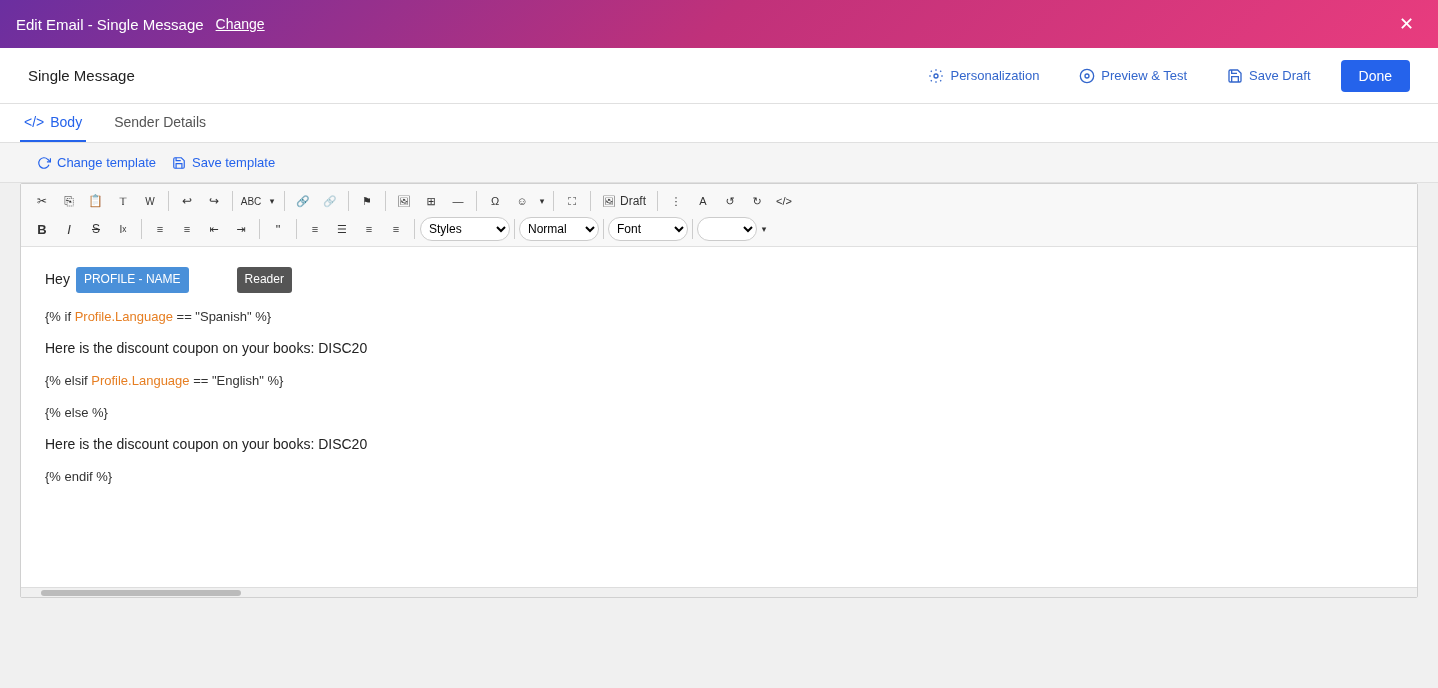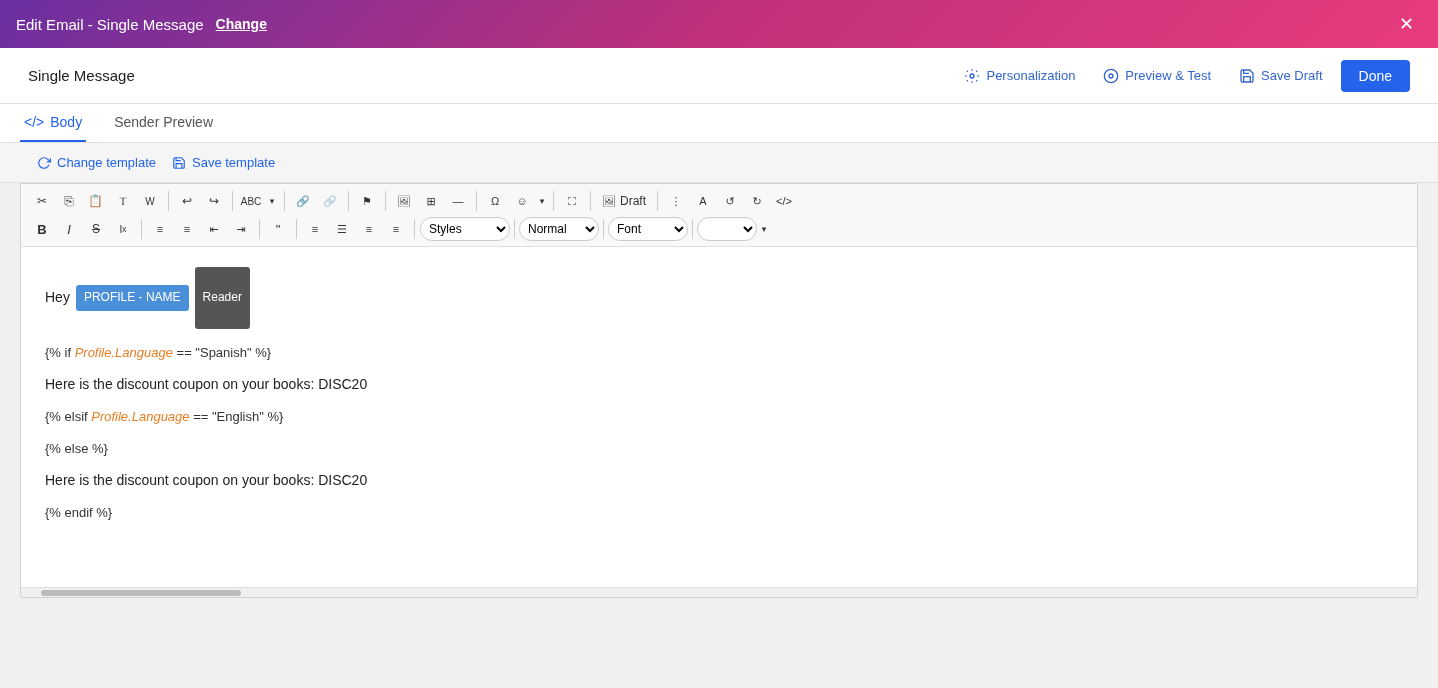--- a/index.html
+++ b/index.html
@@ -24,21 +24,20 @@
     .top-header-title {
       font-size: 15px;
       font-weight: 500;
       color: white;
     }
     .top-header-change {
       font-size: 14px;
       color: white;
       text-decoration: underline;
       cursor: pointer;
-      font-weight: bold;
     }
     .top-header-close {
       font-size: 18px;
       color: white;
       cursor: pointer;
       background: none;
       border: none;
       padding: 4px 8px;
     }
 
@@ -53,21 +52,21 @@
       border-bottom: 1px solid #e0e0e0;
     }
     .second-header-title {
       font-size: 15px;
       font-weight: 500;
       color: #222;
     }
     .second-header-actions {
       display: flex;
       align-items: center;
-      gap: 8px;
+      gap: 20px;
     }
     .header-btn {
       display: flex;
       align-items: center;
       gap: 6px;
       background: none;
       border: none;
       color: #3366cc;
       font-size: 13px;
       cursor: pointer;
@@ -217,26 +216,27 @@
       background: #4a90d9;
       color: white;
       padding: 2px 8px;
       border-radius: 3px;
       font-size: 12px;
       font-weight: 500;
     }
     .reader-tag {
       background: #555;
       color: white;
-      padding: 20px 8px;
+      padding: 2px 8px;
       border-radius: 3px;
       font-size: 12px;
+      margin-left: 42px;
     }
     .liquid-keyword { color: #333; }
-    .liquid-var { color: #e67e22; font-style: italic; }
+    .liquid-var { color: #e67e22; }
 
     .editor-line {
       margin-bottom: 8px;
     }
     .editor-line.code-line {
       font-family: monospace;
       font-size: 13px;
     }
 
     
@@ -316,21 +316,21 @@
     <button class="done-btn">Done</button>
   </div>
 </div>
 
 <div class="tabs-bar">
   <div class="tab active">
     <span class="tab-icon">&lt;/&gt;</span>
     <span>Body</span>
   </div>
   <div class="tab">
-    <span>Sender Preview</span>
+    <span>Sender Details</span>
   </div>
 </div>
 
 <div class="template-actions">
   <button class="template-btn">
     <svg width="14" height="14" viewBox="0 0 24 24" fill="none" stroke="#2563eb" stroke-width="2">
       <polyline points="23 4 23 10 17 10"></polyline>
         <path d="M20.49 15a9 9 0 11-2.12-9.36L23 10"></path>
     </svg>
     <span>Change template</span>

